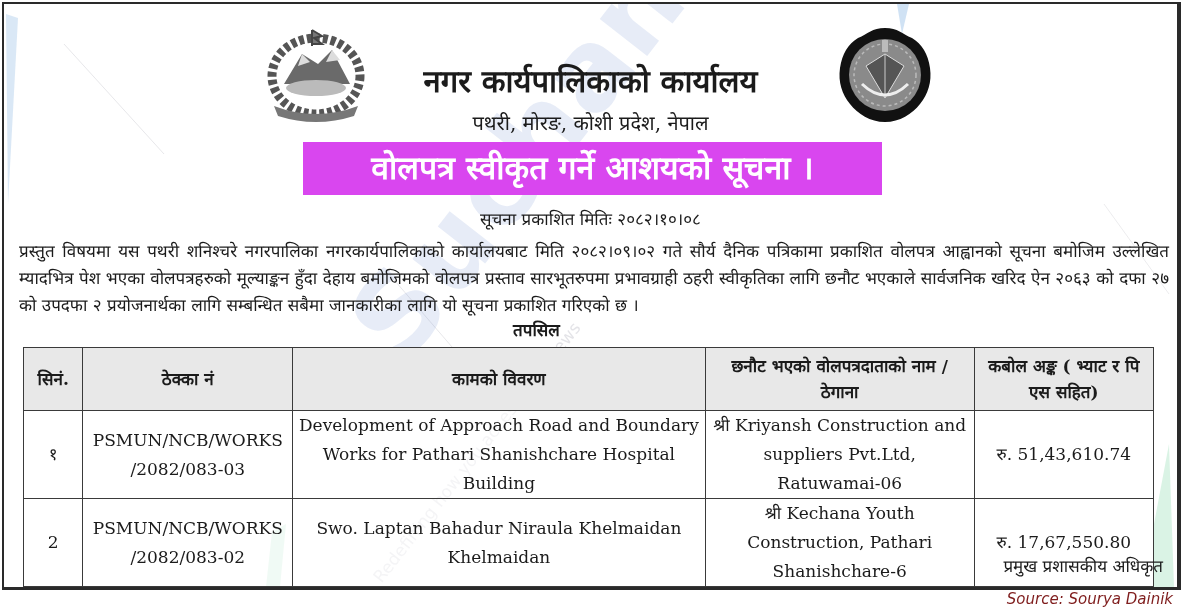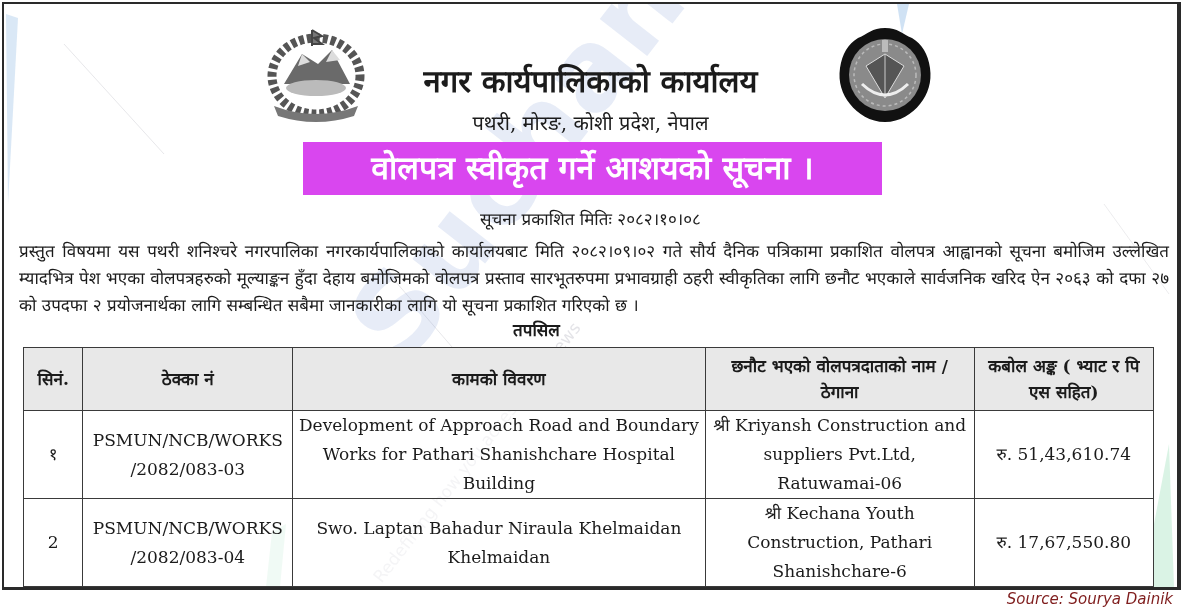--- a/index.html
+++ b/index.html
@@ -116,23 +116,24 @@
     <tbody>
       <tr>
         <td>१</td>
         <td>PSMUN/NCB/WORKS /2082/083-03</td>
         <td>Development of Approach Road and Boundary Works for Pathari Shanishchare Hospital Building</td>
         <td>श्री Kriyansh Construction and suppliers Pvt.Ltd, Ratuwamai-06</td>
         <td>रु. 51,43,610.74</td>
       </tr>
       <tr>
         <td>2</td>
-        <td>PSMUN/NCB/WORKS /2082/083-04</td>
+        <td>PSMUN/NCB/WORKS /2082/083-02</td>
         <td>Swo. Laptan Bahadur Niraula Khelmaidan Khelmaidan</td>
         <td>श्री Kechana Youth Construction, Pathari Shanishchare-6</td>
         <td>रु. 17,67,550.80</td>
       </tr>
     </tbody>
   </table>
 
+  <div class="signature">प्रमुख प्रशासकीय अधिकृत</div>
 </div>
 
 <div class="source">Source: Sourya Dainik</div>
 
 </body></html>

